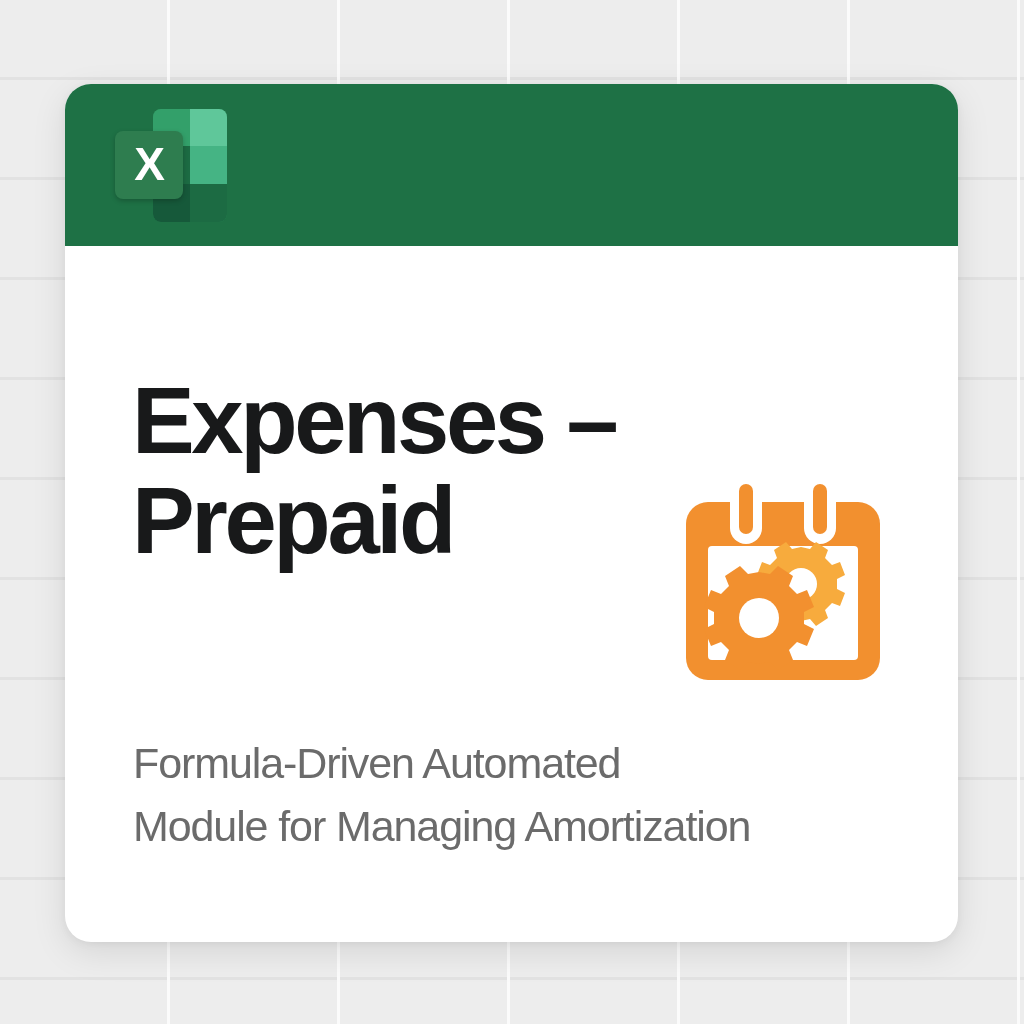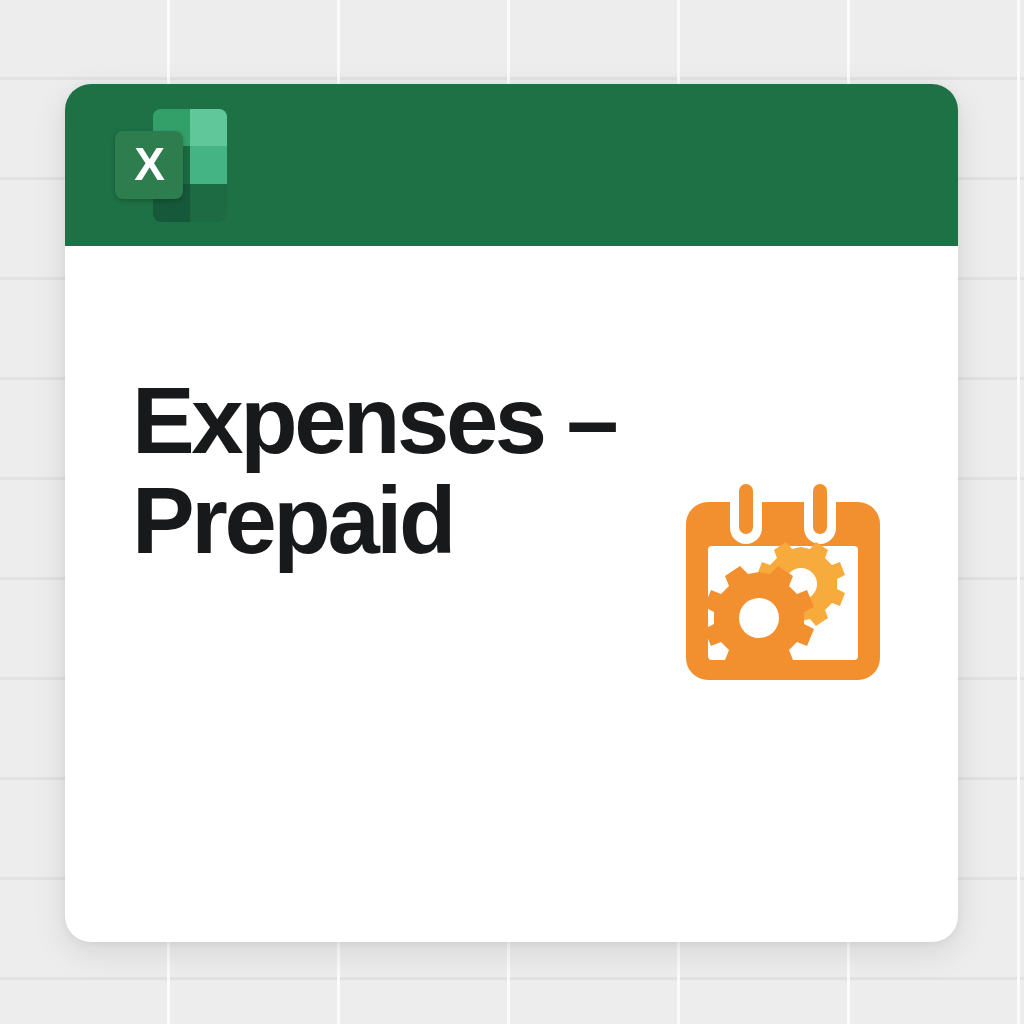--- a/index.html
+++ b/index.html
@@ -215,16 +215,20 @@
               L 11,-44 L 19,-52 L 34,-42 L 30,-32 L 38,-24 L 48,-28 L 55,-11 L 45,-6
               L 45,6 L 55,11 L 48,28 L 38,24 L 30,32 L 34,42 L 19,52 L 11,44
               L 0,46 L -11,44 L -19,52 L -34,42 L -30,32 L -38,24 L -48,28
               L -55,11 L -45,6 L -45,-6 L -55,-11 L -48,-28 L -38,-24
               L -30,-32 L -34,-42 L -19,-52 L -11,-44 Z"></path>
             <circle cx="0" cy="0" r="20" fill="#ffffff"></circle>
           </g>
         </svg>
       </div>
 
+      <div id="subtitle-block">
+        <div class="subtitle-line">Formula-Driven Automated</div>
+        <div class="subtitle-line">Module for Managing Amortization</div>
+      </div>
 
     </div>
   </div>
 </div>
 
 </body></html>

